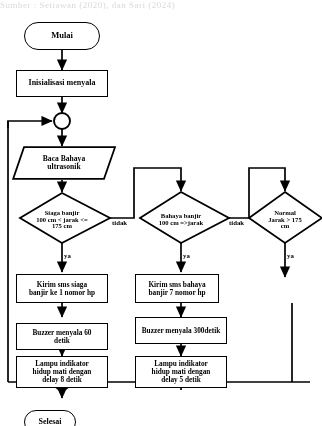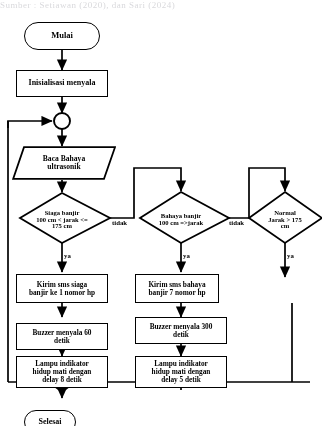--- a/index.html
+++ b/index.html
@@ -187,21 +187,21 @@
     <span>Lampu indikator</span>
     <span>hidup mati dengan</span>
     <span>delay 8 detik</span>
   </div>
 
   <div class="node proc" style="left:135px;top:274px;width:84px;height:29px;flex-direction:column;font-size:7.3px;">
     <span>Kirim sms bahaya</span>
     <span>banjir 7 nomor hp</span>
   </div>
 
-  <div class="node proc" style="left:135px;top:317px;width:92px;height:27px;flex-direction:column;font-size:7.3px;">
+  <div class="node proc" style="left:135px;top:317px;width:92px;height:27px;flex-direction:row;font-size:7.3px;">
     <span>Buzzer menyala 300</span>
     <span>detik</span>
   </div>
 
   <div class="node proc" style="left:135px;top:356px;width:92px;height:32px;flex-direction:column;font-size:7.3px;">
     <span>Lampu indikator</span>
     <span>hidup mati dengan</span>
     <span>delay 5 detik</span>
   </div>
 

